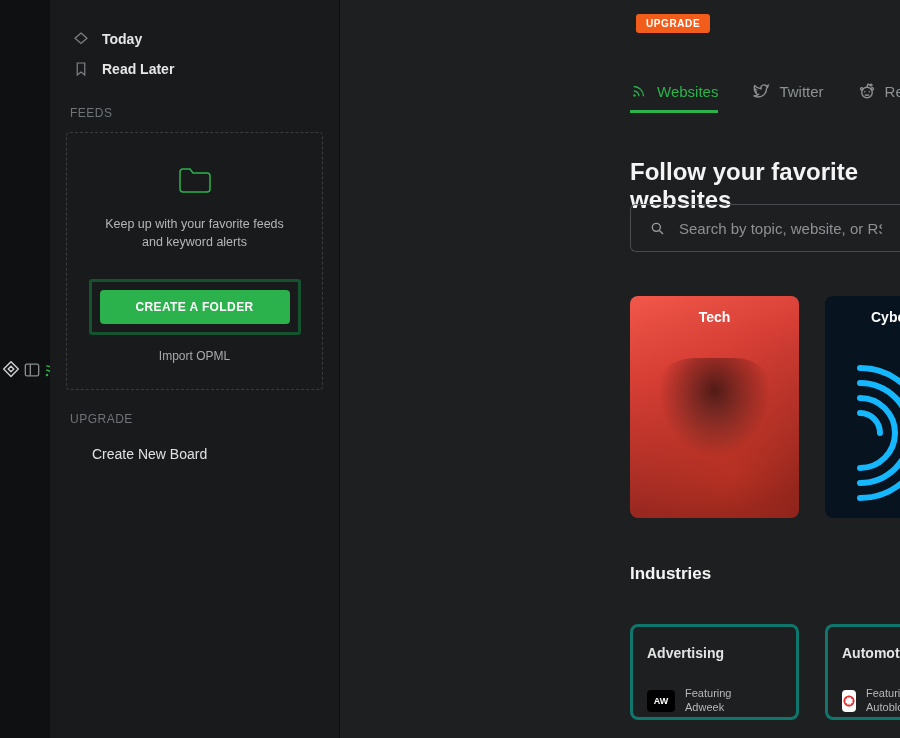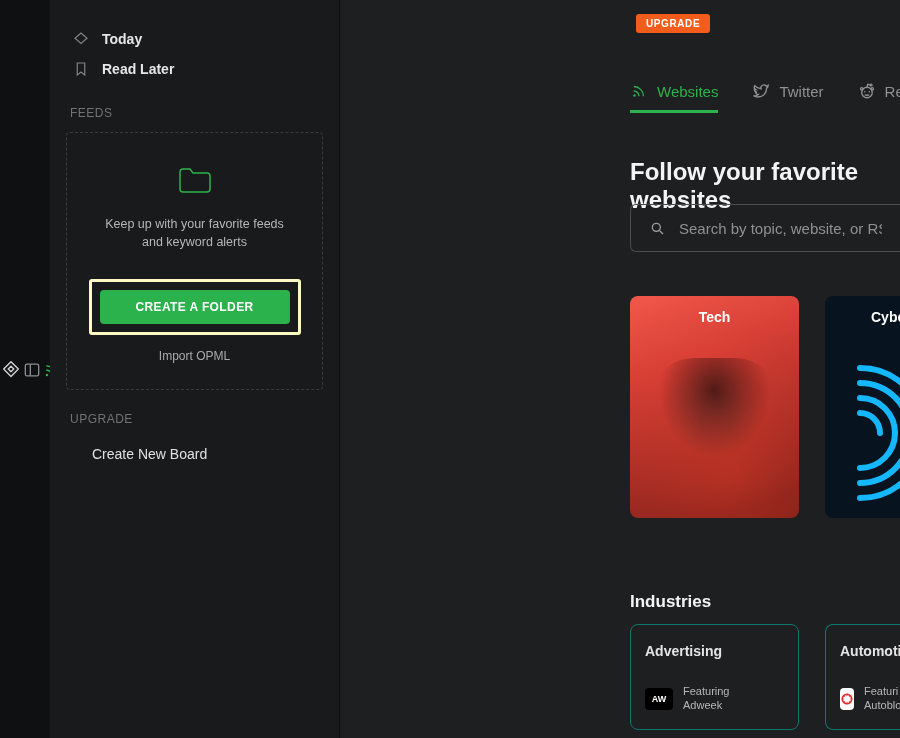--- a/index.html
+++ b/index.html
@@ -69,21 +69,21 @@
   }
   .feeds-box .folder-ico svg { width:36px;height:30px;stroke:currentColor;fill:none;stroke-width:1.5; }
   .feeds-box .feeds-blurb {
     font-size: 12.5px;
     color: #b6b6b6;
     line-height: 1.45;
     max-width: 200px;
     margin: 0 auto 28px;
   }
   .highlight-rect {
-    border: 3px solid #fef9c3;
+    border: 3px solid #14532d;
     padding: 8px;
     border-radius: 3px;
     margin: 0 auto 8px;
     width: 212px;
   }
   .create-folder-btn {
     background: #2bb24c;
     color: #fff;
     font-size: 12px;
     font-weight: 700;
@@ -192,33 +192,33 @@
     background:
       radial-gradient(ellipse at 50% 30%, rgba(0,0,0,.6), transparent 60%),
       radial-gradient(circle at 50% 45%, rgba(255,255,255,.08), transparent 55%);
     border-radius: 60px 60px 70px 70px / 60px 60px 90px 90px;
     filter: blur(.2px);
   }
   .tc-cyber { width: 86px; background:#07131e; border-radius:8px 0 0 8px; }
   .tc-cyber svg { position:absolute; top:62px; left:-50px; }
   .industries-title {
     position: absolute;
-    top: 592px; left: 290px;
+    top: 564px; left: 290px;
     color: #f4f4f4; font-size: 17px; font-weight: 700;
   }
   .industry-cards {
     position: absolute;
     top: 624px; left: 290px;
     display: flex; gap: 26px;
   }
   .ind-card {
     width: 169px;
-    border: 1px solid #0f766e;
+    border: 3px solid #0f766e;
     border-radius: 8px;
-    padding: 18px 14px 16px;
+    padding: 18px 14px 2px;
     cursor:pointer;
   }
   .ind-card.cut { width:86px; border-right:none; border-radius:8px 0 0 8px; }
   .ind-card .ind-title { color: #e4e4e4; font-size: 14px; font-weight: 600; }
   .ind-featuring {
     display: flex; align-items:center; gap: 10px; margin-top: 26px;
   }
   .ind-badge {
     width: 28px; height: 22px; border-radius: 4px;
     display:flex;align-items:center;justify-content:center;

